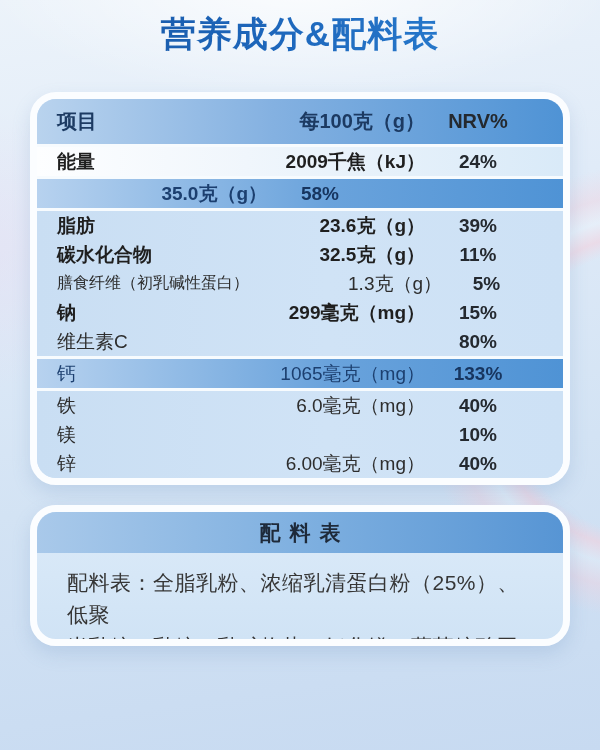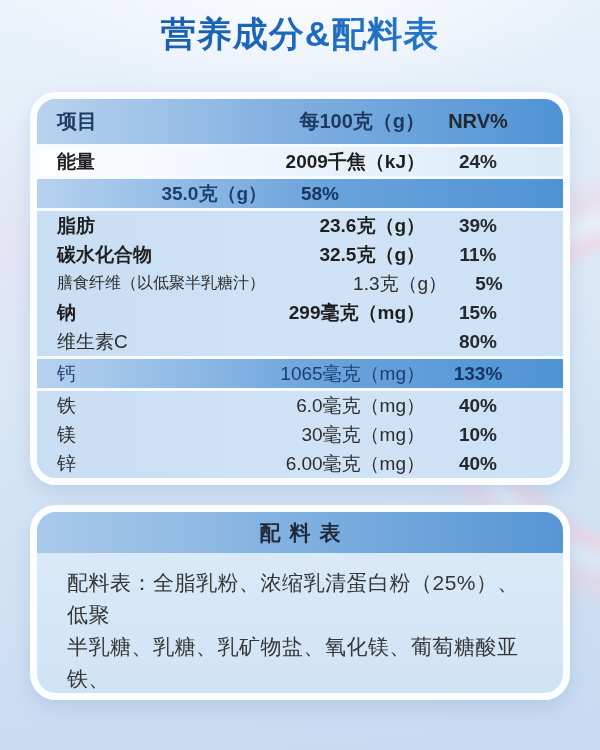--- a/index.html
+++ b/index.html
@@ -23,21 +23,21 @@
     -webkit-background-clip:text; background-clip:text;
     -webkit-text-fill-color:transparent;
   }
 
   .card {
     position:absolute; left:30px; width:540px;
     border:7px solid #fbfdff; border-radius:26px; overflow:hidden;
     box-shadow:0 8px 18px rgba(110,145,190,0.22);
   }
   .nutrition-card { top:92px; height:393px; background:#cde1f5; }
-  .ingredients-card { top:505px; height:195px; background:linear-gradient(180deg,#dcebf9 0%, #d0e3f5 100%); }
+  .ingredients-card { top:505px; height:141px; background:linear-gradient(180deg,#dcebf9 0%, #d0e3f5 100%); }
 
   .row { display:flex; align-items:center; height:29px; font-size:19px; color:#2d2d2d; }
   .row.sep-top { border-top:3px solid #f7fbfe; height:32px; }
   .header-row {
     height:45px; font-size:20px; font-weight:700; color:#1c3a62;
     background:linear-gradient(90deg,#b9d3ee 0%, #84b1e1 45%, #4f93d5 100%);
   }
   .header-row .cell { font-weight:700; }
 
   .cell { white-space:nowrap; }
@@ -98,21 +98,21 @@
       <span class="cell nrv">39%</span>
     </div>
 
     <div class="row r-norm bold">
       <span class="cell label">碳水化合物</span>
       <span class="cell value">32.5克（g）</span>
       <span class="cell nrv">11%</span>
     </div>
 
     <div class="row r-norm">
-      <span class="cell label small-label">膳食纤维（以低聚半乳糖汁）</span>
+      <span class="cell label small-label">膳食纤维（初乳碱性蛋白）</span>
       <span class="cell value">1.3克（g）</span>
       <span class="cell nrv">5%</span>
     </div>
 
     <div class="row r-norm bold">
       <span class="cell label">钠</span>
       <span class="cell value">299毫克（mg）</span>
       <span class="cell nrv">15%</span>
     </div>
 
@@ -128,21 +128,20 @@
     </div>
 
     <div class="row r-norm sep-top">
       <span class="cell label">铁</span>
       <span class="cell value">6.0毫克（mg）</span>
       <span class="cell nrv">40%</span>
     </div>
 
     <div class="row r-norm">
       <span class="cell label">镁</span>
-      <span class="cell value">30毫克（mg）</span>
       <span class="cell nrv">10%</span>
     </div>
 
     <div class="row r-norm">
       <span class="cell label">锌</span>
       <span class="cell value">6.00毫克（mg）</span>
       <span class="cell nrv">40%</span>
     </div>
   </section>
 

